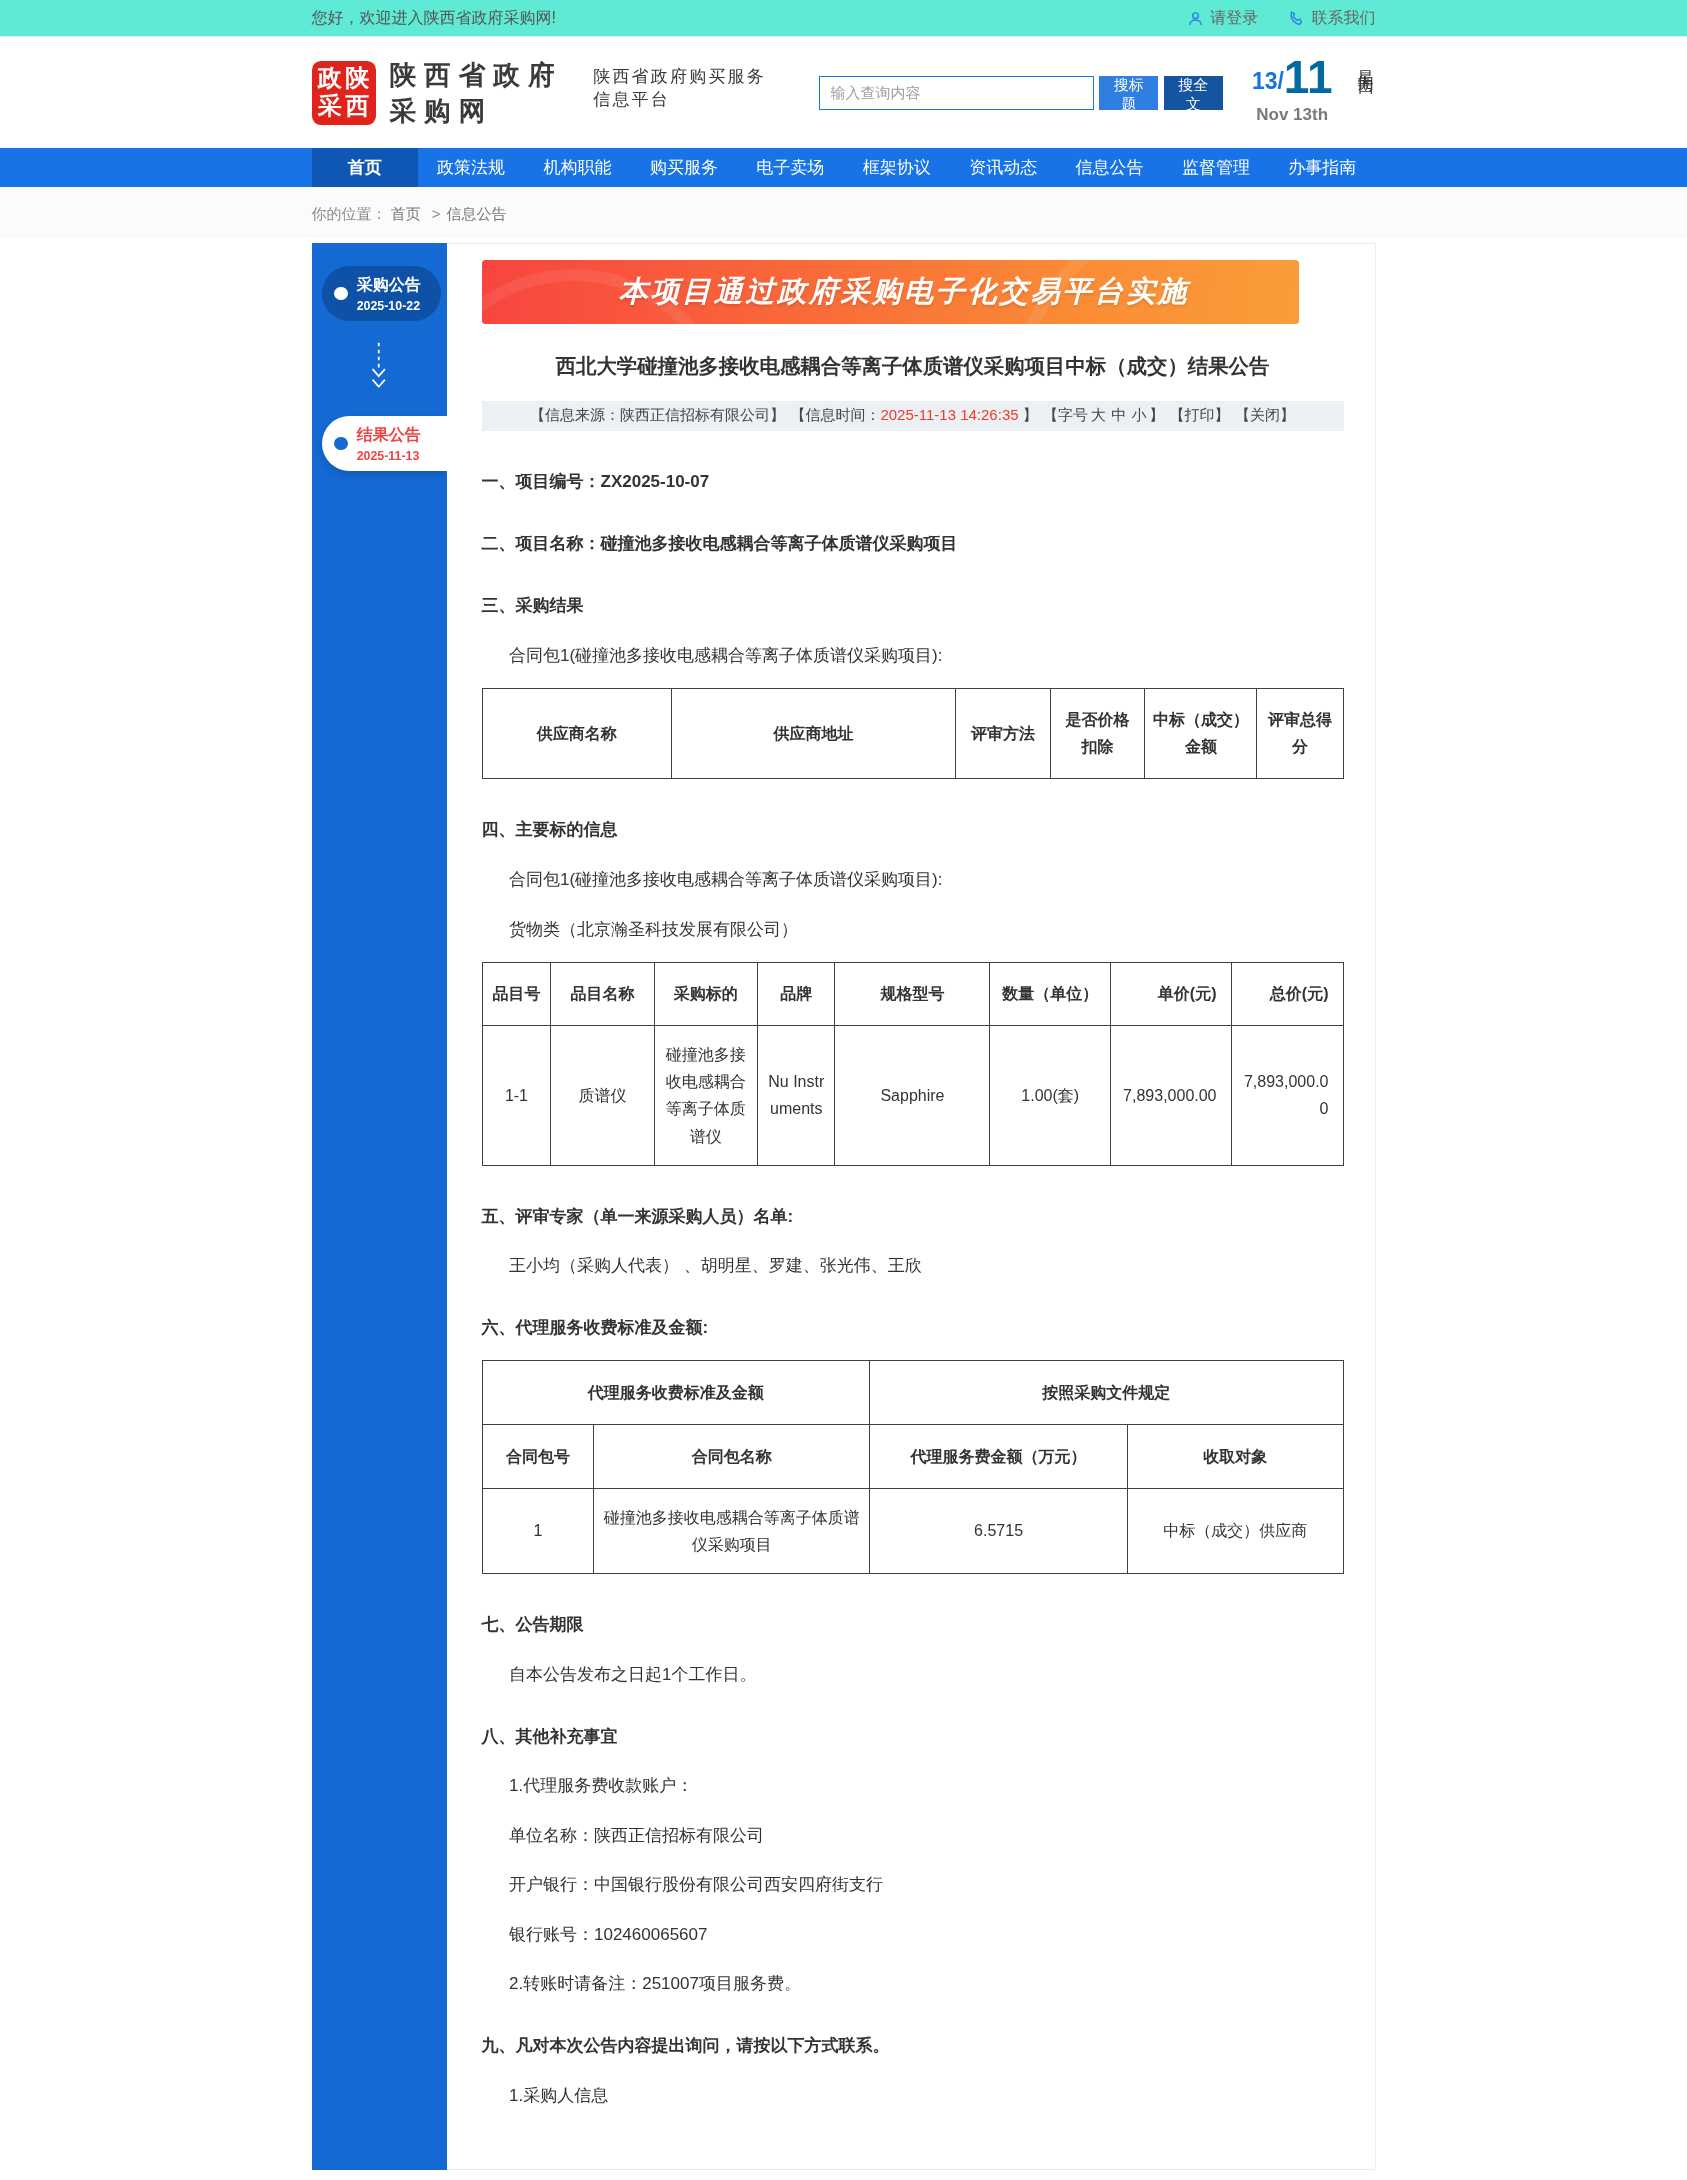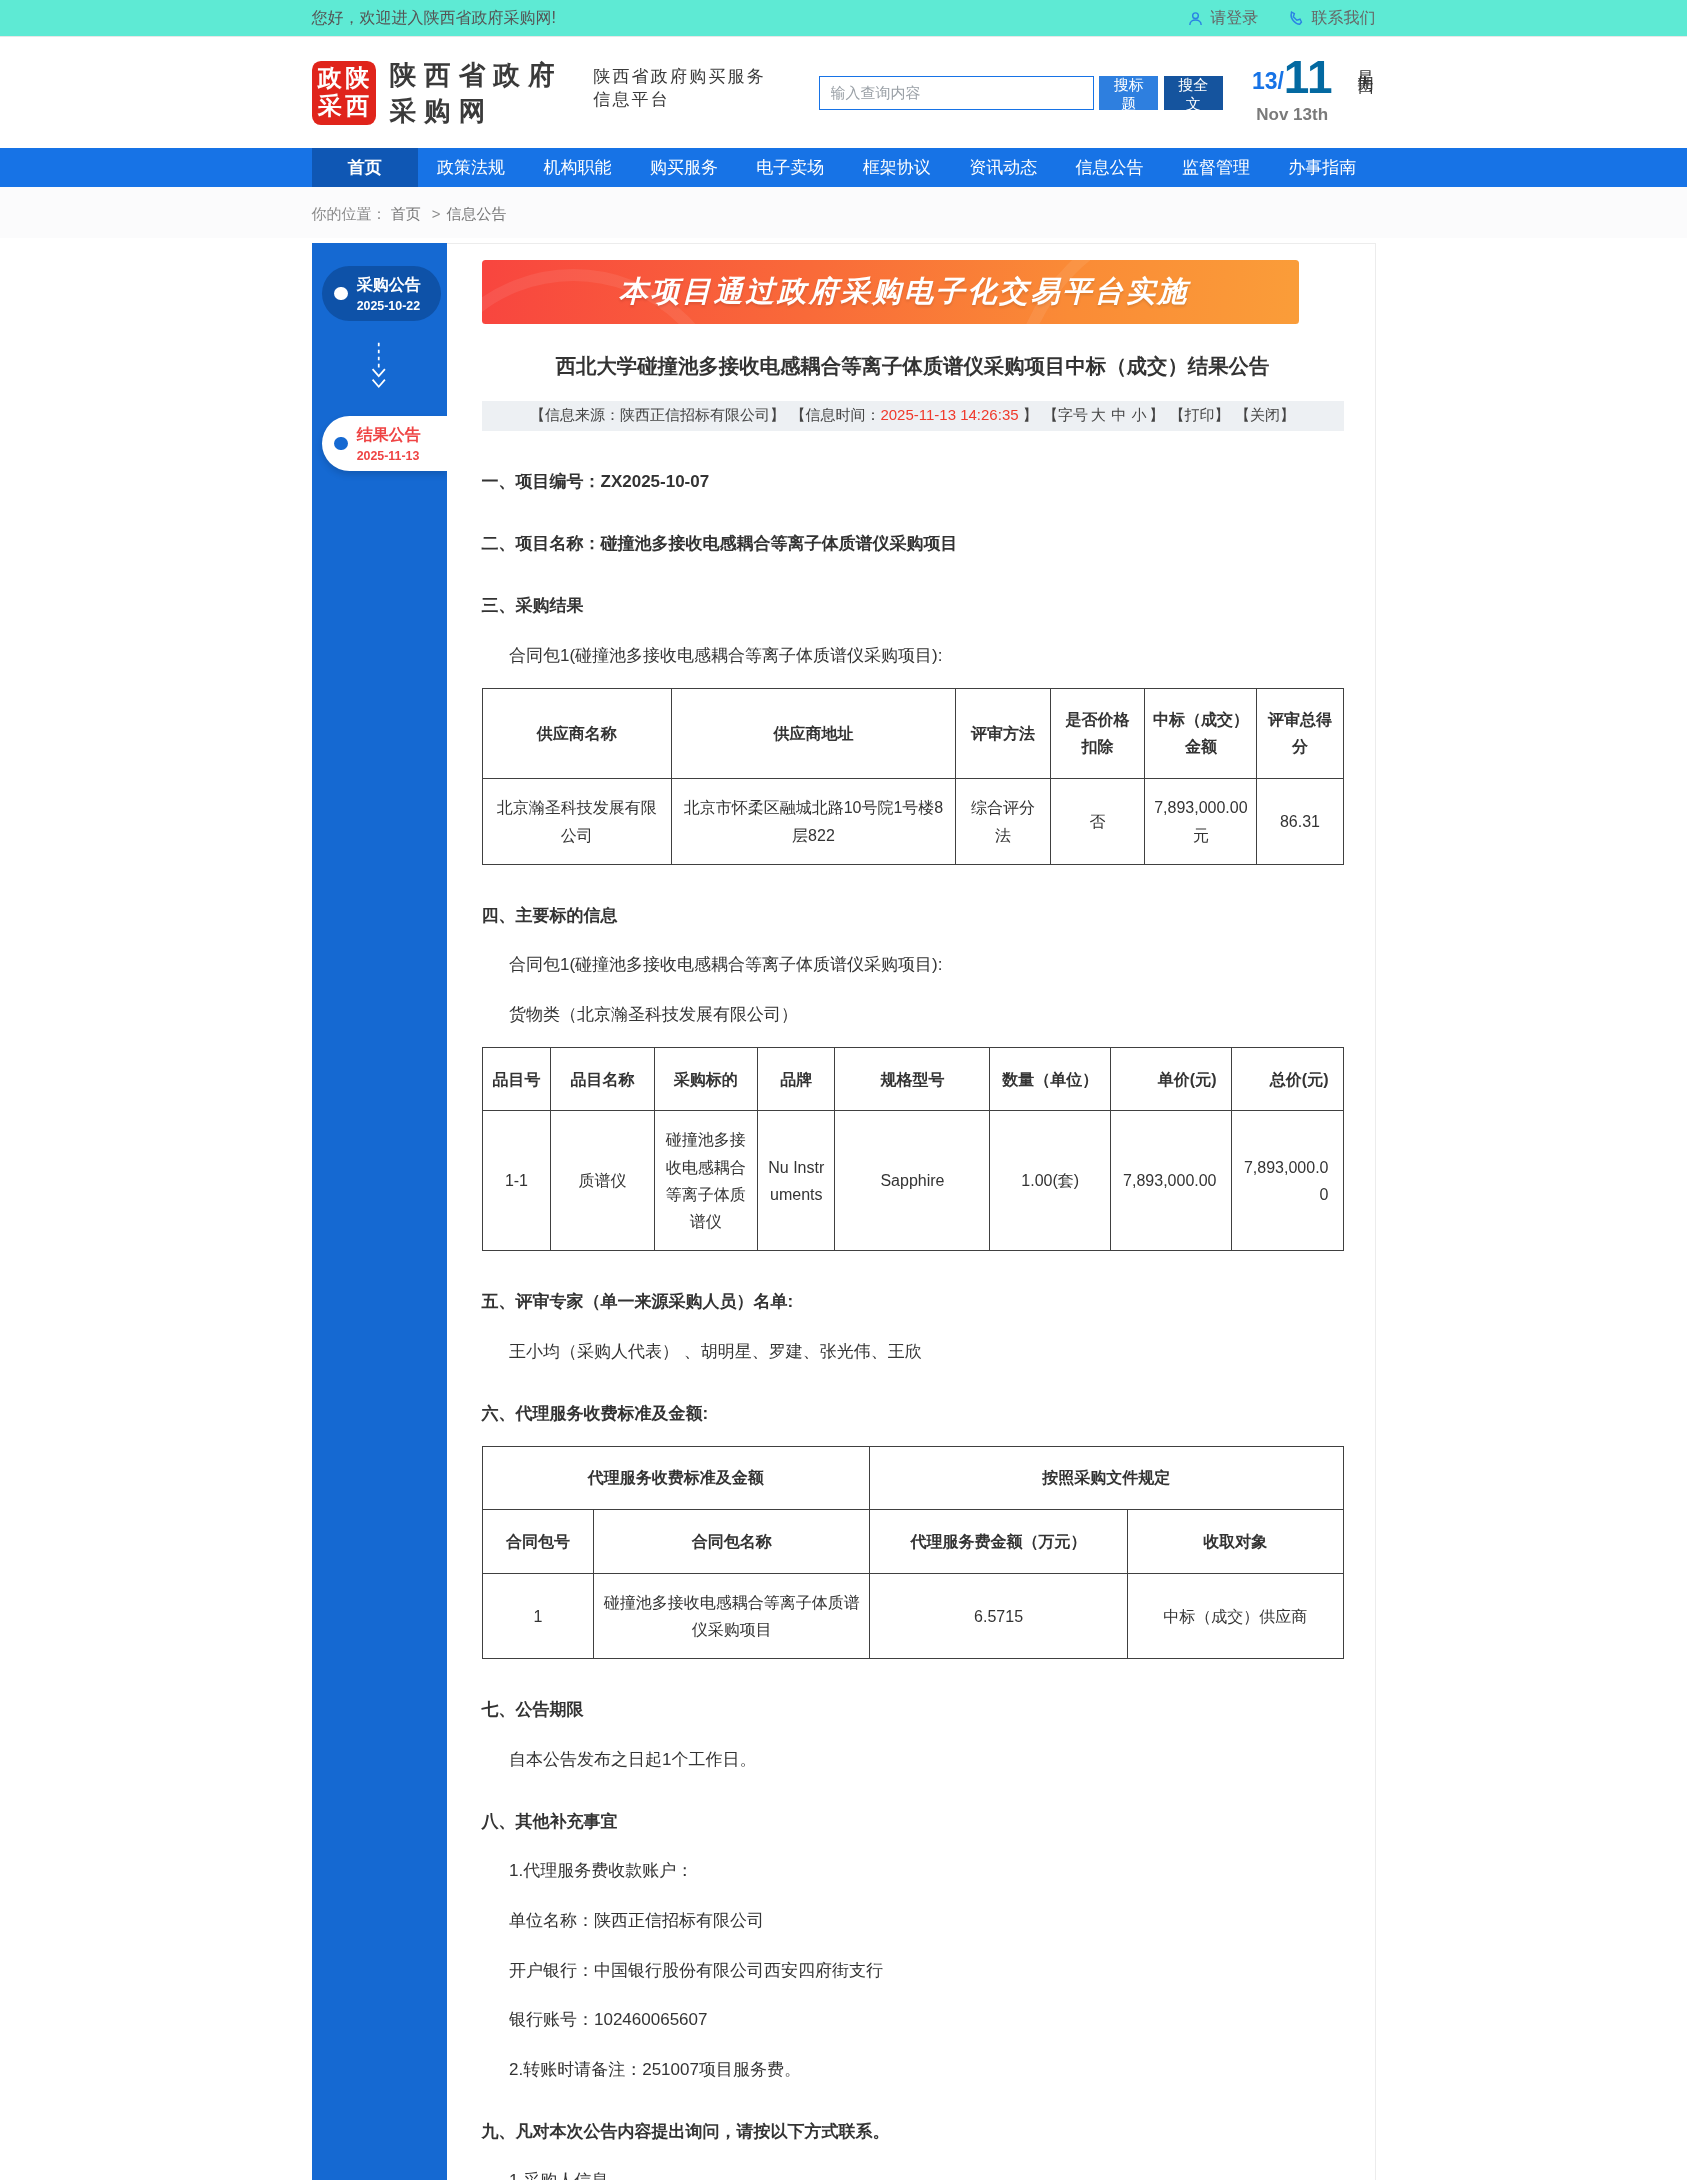--- a/index.html
+++ b/index.html
@@ -248,28 +248,20 @@
           <col style="width:10%">
         </colgroup>
       <tbody>
           <tr>
         <th>供应商名称</th>
         <th>供应商地址</th>
         <th>评审方法</th>
         <th>是否价格扣除</th>
         <th>中标（成交）金额</th>
         <th>评审总得分</th>
-      </tr>
-      <tr>
-        <td>北京瀚圣科技发展有限公司</td>
-        <td>北京市怀柔区融城北路10号院1号楼8层822</td>
-        <td>综合评分法</td>
-        <td>否</td>
-        <td>7,893,000.00元</td>
-        <td>86.31</td>
       </tr>
     </tbody>
       </table>
 
     <p class="sec b">四、主要标的信息</p>
     <p class="indent1">合同包1(碰撞池多接收电感耦合等离子体质谱仪采购项目):</p>
     <p class="indent1">货物类（北京瀚圣科技发展有限公司）</p>
     <table>
       <colgroup>
           <col style="width:8%">

